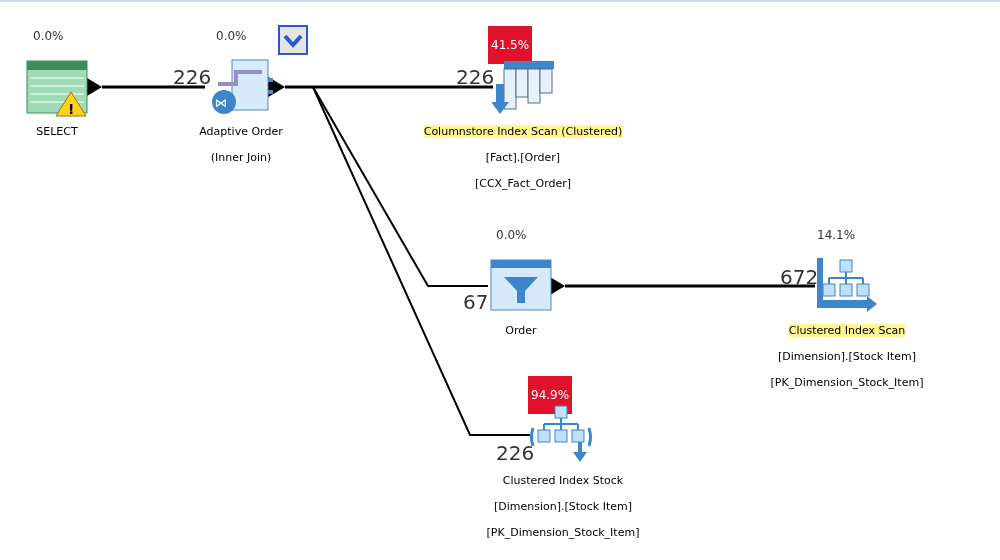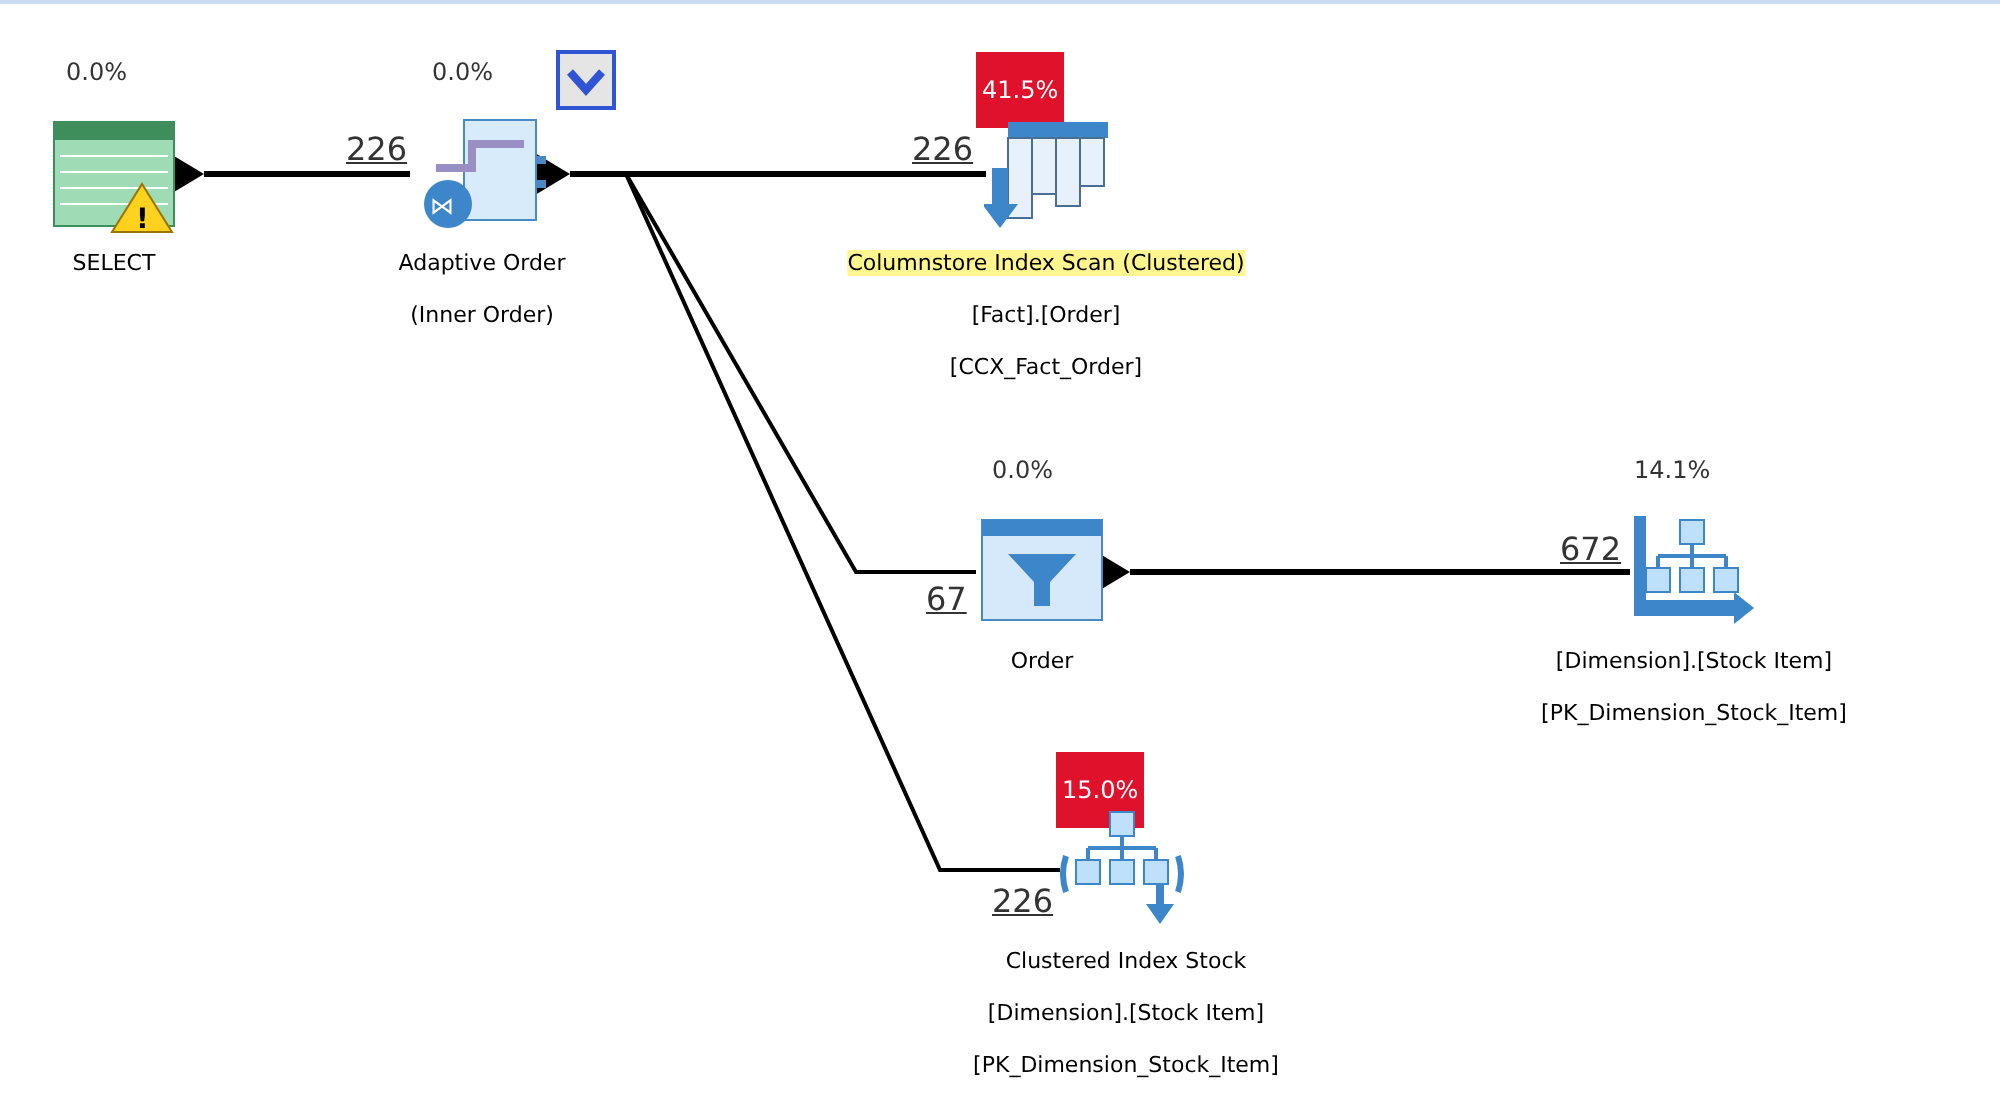--- a/index.html
+++ b/index.html
@@ -4,21 +4,21 @@
 <style>
   html,body{margin:0;padding:0;}
   body{width:1000px;height:560px;background:#fff;position:relative;overflow:hidden;font-family:"DejaVu Sans","Liberation Sans",sans-serif;color:#000;}
   .topbar{position:absolute;left:0;top:0;width:1000px;height:2px;background:#c9dcef;}
   svg.edges{position:absolute;left:0;top:0;}
   .node{position:absolute;}
   .pct{position:absolute;font-size:12px;color:#333;white-space:nowrap;}
   .pct.hot{background:#e0112b;color:#fff;padding:12px 3px;}
   .lbl{position:absolute;font-size:11px;text-align:center;white-space:nowrap;line-height:26px;transform:translateX(-50%);}
   .lbl .hl{background:#fff68f;}
-  .rows{position:absolute;font-size:16px;color:#333;text-decoration:underline;}
+  .rows{position:absolute;font-size:20px;color:#333;}
   .icon{position:absolute;}
   .chev{position:absolute;left:278px;top:25px;width:30px;height:30px;border:2px solid #2f55d4;background:#e5e5e5;box-sizing:border-box;}
 </style>
 </head>
 <body>
 
 <div class="topbar"></div>
 
 <svg class="edges" width="1000" height="560">
   <defs>
@@ -61,21 +61,21 @@
   <svg class="icon" style="left:210px;top:58px" width="64" height="58">
     <rect x="22" y="2" width="36" height="50" fill="#d7ebfa" stroke="#4a8ac4"></rect>
     <path d="M8,26 L26,26 L26,14 L52,14" fill="none" stroke="#9a8fc4" stroke-width="4"></path>
     <rect x="58" y="20" width="5" height="4" fill="#4a8ac4"></rect>
       <rect x="58" y="32" width="5" height="4" fill="#4a8ac4"></rect>
     <circle cx="14" cy="44" r="12" fill="#3c86c9"></circle>
     <text x="5" y="49" font-size="12" fill="#fff">⋈</text>
   </svg>
   <div class="lbl" style="left:241px;top:119px">
     <div>Adaptive Order</div>
-      <div>(Inner Order)</div>
+      <div>(Inner Join)</div>
   </div>
 </div>
 <span class="rows" style="left:456px;top:65px">226</span>
 
 <div class="node">
   <span class="pct hot" style="left:488px;top:26px">41.5%</span>
   <svg class="icon" style="left:492px;top:60px" width="64" height="56">
     <rect x="12" y="1" width="50" height="8" fill="#3c86c9"></rect>
     <rect x="12" y="9" width="12" height="40" fill="#e6f1fb" stroke="#4a6f93"></rect>
     <rect x="24" y="9" width="12" height="28" fill="#e6f1fb" stroke="#4a6f93"></rect>
@@ -105,28 +105,29 @@
   <span class="pct" style="left:817px;top:228px">14.1%</span>
   <svg class="icon" style="left:815px;top:256px" width="66" height="56">
     <path d="M2,2 L8,2 L8,44 L52,44 L52,40 L62,48 L52,56 L52,52 L2,52 Z" fill="#3c86c9"></path>
     <rect x="25" y="4" width="12" height="12" fill="#bfe0fa" stroke="#3c86c9"></rect>
     <path d="M31,16 L31,22 M14,22 L48,22 M14,22 L14,28 M31,22 L31,28 M48,22 L48,28" stroke="#3c86c9" stroke-width="2"></path>
     <rect x="8" y="28" width="12" height="12" fill="#bfe0fa" stroke="#3c86c9"></rect>
     <rect x="25" y="28" width="12" height="12" fill="#bfe0fa" stroke="#3c86c9"></rect>
     <rect x="42" y="28" width="12" height="12" fill="#bfe0fa" stroke="#3c86c9"></rect>
   </svg>
   <div class="lbl" style="left:847px;top:318px">
+    <div><span class="hl">Clustered Index Scan</span></div>
     <div>[Dimension].[Stock Item]</div>
       <div>[PK_Dimension_Stock_Item]</div>
   </div>
 </div>
 <span class="rows" style="left:780px;top:265px">672</span>
 
 <div class="node">
-  <span class="pct hot" style="left:528px;top:376px">15.0%</span>
+  <span class="pct hot" style="left:528px;top:376px">94.9%</span>
   <svg class="icon" style="left:530px;top:404px" width="66" height="62">
     <rect x="25" y="2" width="12" height="12" fill="#bfe0fa" stroke="#3c86c9"></rect>
     <path d="M31,14 L31,20 M14,20 L48,20 M14,20 L14,26 M31,20 L31,26 M48,20 L48,26" stroke="#3c86c9" stroke-width="2"></path>
     <rect x="8" y="26" width="12" height="12" fill="#bfe0fa" stroke="#3c86c9"></rect>
     <rect x="25" y="26" width="12" height="12" fill="#bfe0fa" stroke="#3c86c9"></rect>
     <rect x="42" y="26" width="12" height="12" fill="#bfe0fa" stroke="#3c86c9"></rect>
     <path d="M3,24 Q0,33 3,42 M59,24 Q62,33 59,42" fill="none" stroke="#3c86c9" stroke-width="3"></path>
     <path d="M48,38 L48,48 L43,48 L50,58 L57,48 L52,48 L52,38 Z" fill="#3c86c9"></path>
   </svg>
   <div class="lbl" style="left:563px;top:468px">

